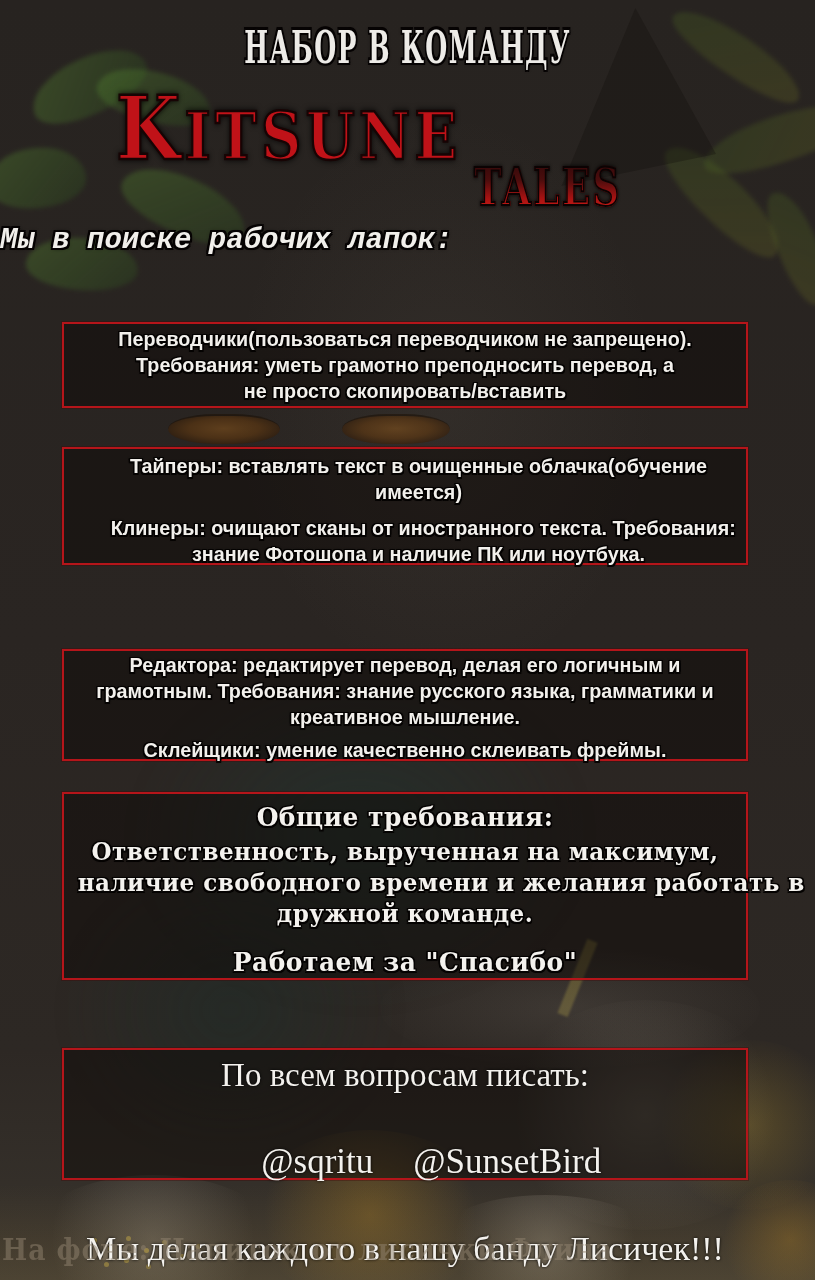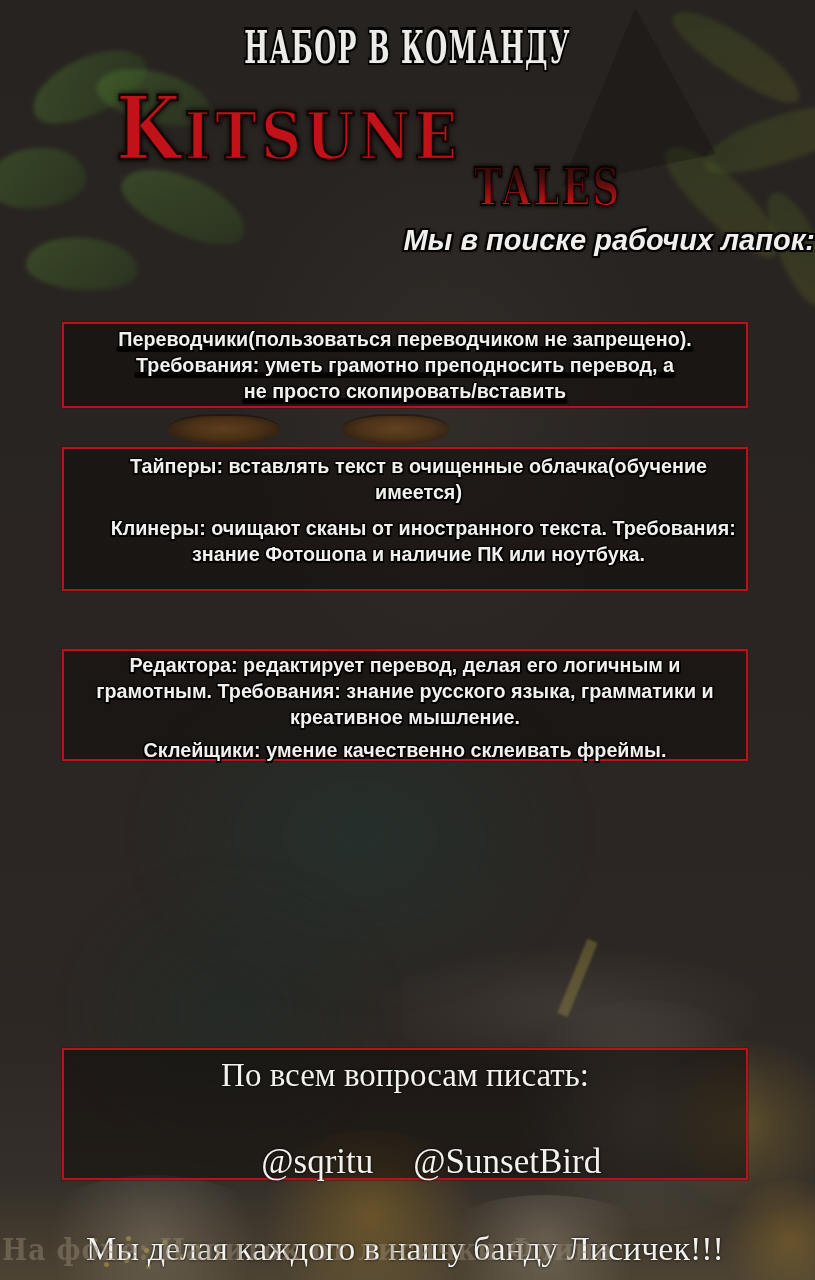--- a/index.html
+++ b/index.html
@@ -55,22 +55,22 @@
   .tales {
     position:absolute; left:474px; top:158px; margin:0;
     font-family:"DejaVu Serif",serif; font-weight:bold; font-size:52px; letter-spacing:3px; line-height:58px;
     text-transform:uppercase;
     background:linear-gradient(180deg,#2c0809 0%,#4c0d0d 38%,#a31212 68%,#e01f16 100%);
     -webkit-background-clip:text; background-clip:text; color:transparent;
     -webkit-text-stroke:2px #0b0303; transform:scaleX(.72); transform-origin:left center;
     filter:drop-shadow(0 0 2px rgba(0,0,0,.9));
   }
   .tagline {
-    position:absolute; left:0; top:224px; width:815px; text-align:right;
-    font-family:Liberation Sans, sans-serif; font-style:italic; font-weight:bold; font-size:29px;
+    position:absolute; left:0; top:224px; width:815px; text-align:left;
+    font-family:Liberation Mono, monospace; font-style:italic; font-weight:bold; font-size:29px;
     color:#f1efeb;
   }
   
   .box {
     position:absolute; left:62px; width:686px; box-sizing:border-box;
     border:2px solid #b5151a; background:rgba(12,8,6,.48); text-align:center;
     box-shadow:0 0 0 1px rgba(70,5,5,.35);
   }
   .cond {
     margin:0; font-family:"Liberation Sans",sans-serif; font-weight:bold;
@@ -124,40 +124,47 @@
     <div class="softblob" style="left:720px;top:1180px;width:140px;height:120px;background:radial-gradient(circle,rgba(205,145,32,.30),rgba(0,0,0,0) 72%);"></div>
     <div class="bottomglow"></div>
     <div class="stamen" style="left:92px;top:1238px;"></div>
   </div>
 
   <div class="subtitle outl">Набор в команду</div>
   <h1 class="kitsune">Kitsune</h1>
   <h2 class="tales">Tales</h2>
   <div class="tagline outl">Мы в поиске рабочих лапок:</div>
 
-  <div class="box" style="top:322px;height:86px;text-decoration:underline;">
+  <div class="box" style="top:322px;height:86px;">
     <p class="cond outs" style="margin-top:2px;">Переводчики(пользоваться переводчиком не запрещено).
 Требования: уметь грамотно преподносить перевод, а
 не просто скопировать/вставить</p>
   </div>
 
-  <div class="box" style="top:447px;height:144px;padding-left:27px;">
+  <div class="box" style="top:447px;height:118px;padding-left:27px;">
     <p class="cond outs" style="margin-top:4px;">Тайперы: вставлять текст в очищенные облачка(обучение
 имеется)</p>
     <p class="cond outs" style="margin-top:10px;">Клинеры: очищают сканы от иностранного текста. Требования:
 знание Фотошопа и наличие ПК или ноутбука.</p>
   </div>
 
   <div class="box" style="top:649px;height:112px;">
     <p class="cond outs" style="margin-top:1px;">Редактора: редактирует перевод, делая его логичным и
 грамотным. Требования: знание русского языка, грамматики и
 креативное мышление.</p>
     <p class="cond outs" style="margin-top:7px;">Склейщики: умение качественно склеивать фреймы.</p>
   </div>
 
+  <div class="box" style="top:792px;height:188px;">
+    <p class="ornate outs" style="margin-top:6px;font-size:26px;line-height:34px;">Общие требования:</p>
+    <p class="ornate outs" style="margin-top:2px;">Ответственность, вырученная на максимум,
+наличие свободного времени и желания работать в
+дружной команде.</p>
+    <p class="ornate outs" style="margin-top:18px;font-size:26px;line-height:31px;">Работаем за "Спасибо"</p>
+  </div>
 
   <div class="box" style="top:1048px;height:132px;">
     <p class="serifp" style="margin-top:4px;font-size:33px;line-height:42px;text-shadow:0 0 3px #000;">По всем вопросам писать:</p>
     <p class="serifp" style="font-size:35px;line-height:44px;text-shadow:0 0 3px #000;">
       <span style="margin:11px 20px;">@sqritu</span><span style="margin:0 20px;">@SunsetBird</span>
     </p>
     <p class="serifp" style="font-size:34px;line-height:42px;text-shadow:0 0 3px #000;">Мы делая каждого в нашу банду Лисичек!!!</p>
   </div>
 
   <p class="credit">На фоне: Напиток от лисички Флина</p>

